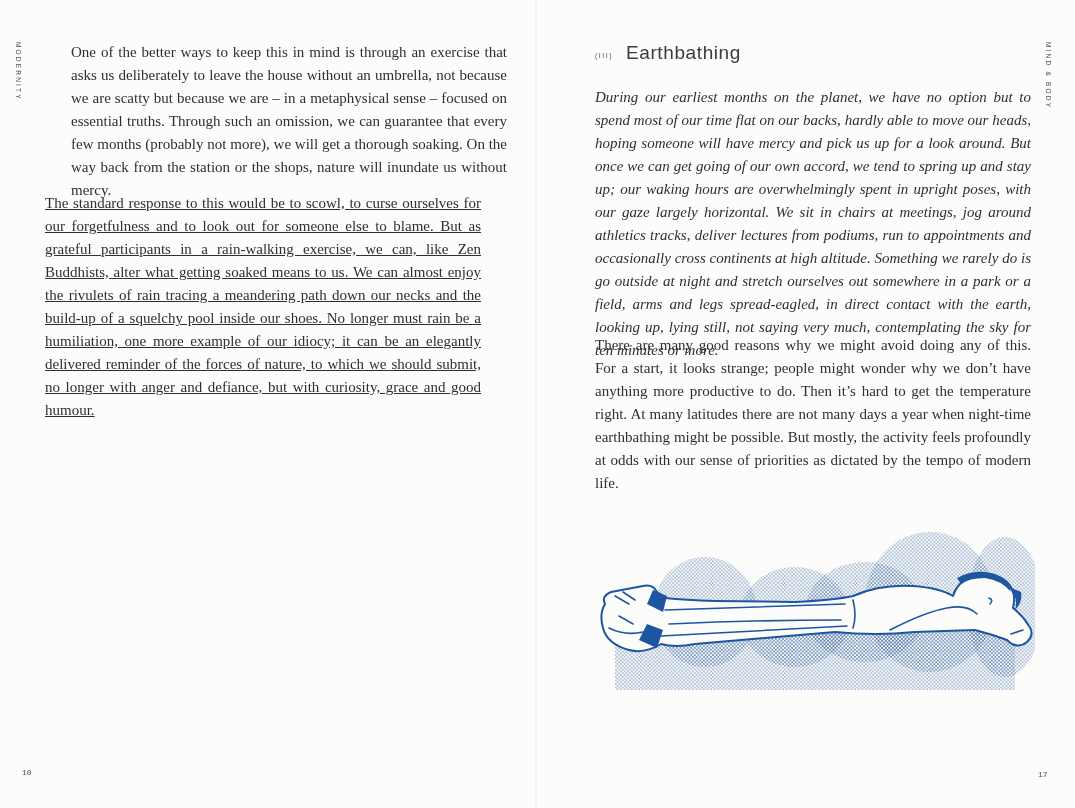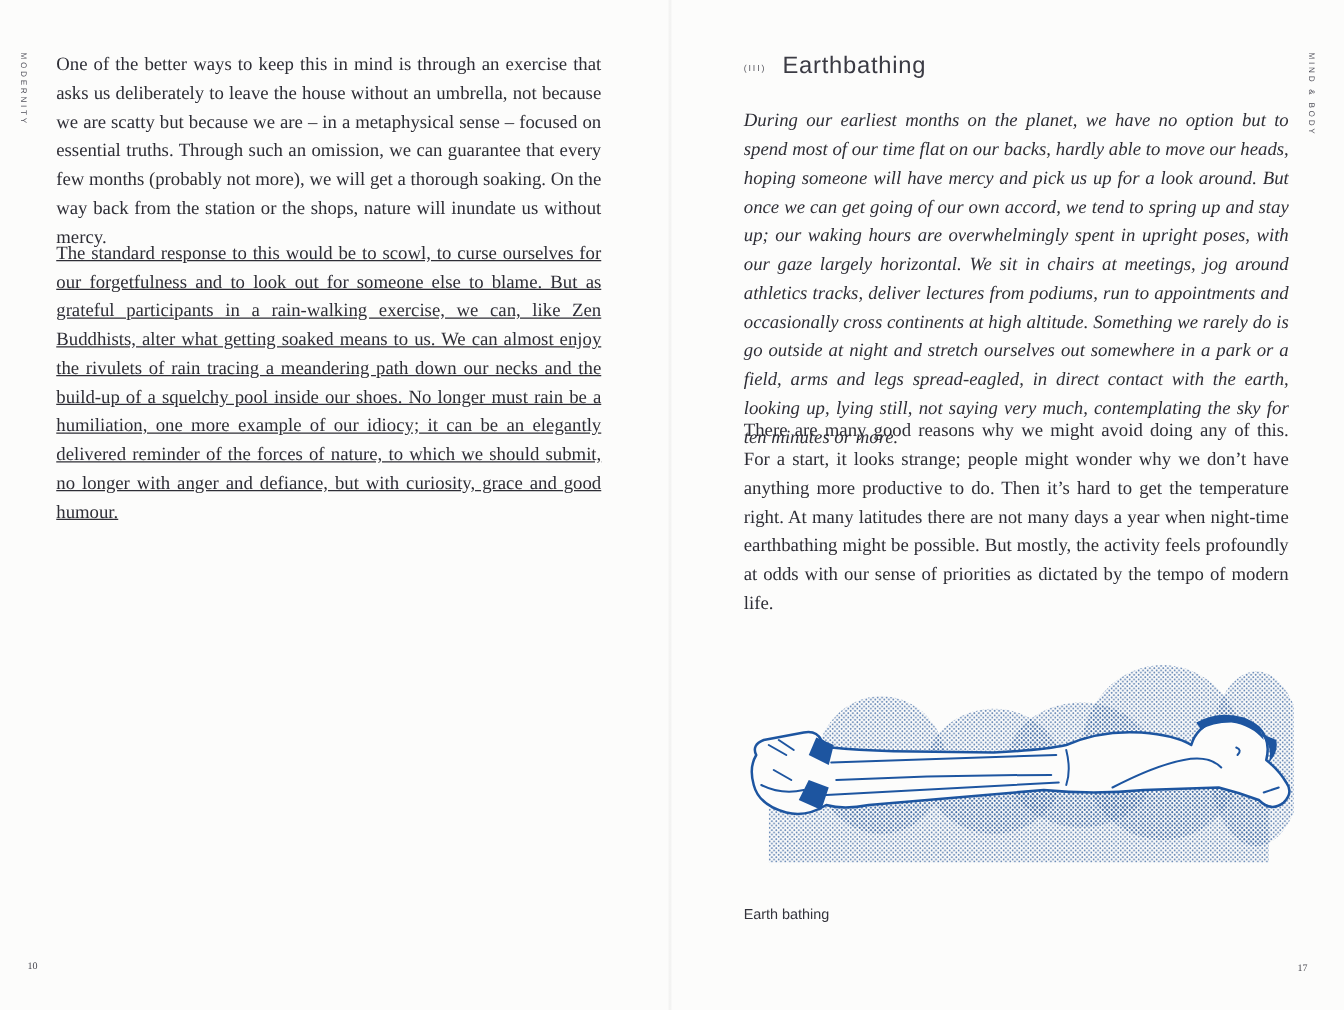--- a/index.html
+++ b/index.html
@@ -30,21 +30,21 @@
   .left-page{left:45px;width:436px;}
   .right-page{left:595px;width:440px;}
 
   .body-text{
     position:absolute;left:0;width:436px;margin:0;
     font-size:15px;line-height:23px;
     text-align:justify;
     color:#2e2e36;
     hyphens:none;
   }
-  .lp1{top:41px;}
+  .lp1{top:41px;margin-left:26px;}
   .lp2{top:192px;text-decoration:underline;}
   .rp1{top:86px;font-style:italic;}
   .rp2{top:334px;}
 
   .chapter-heading{
     position:absolute;left:0;top:42px;margin:0;
     display:flex;align-items:center;
     font-family:"Liberation Sans", sans-serif;
     font-weight:normal;
   }
@@ -59,21 +59,21 @@
   figure.fig{position:absolute;left:0;top:512px;margin:0;width:440px;}
   figure.fig svg{display:block;}
   figcaption{
     margin-top:22px;
     font-family:"Liberation Sans", sans-serif;
     font-size:11.5px;line-height:17px;color:#33333b;
   }
 
   .page-number{
     position:absolute;
-    font-family:Liberation Serif, serif;
+    font-family:Liberation Mono, monospace;
     font-size:8px;color:#4a4a52;
   }
   .pn-left{left:22px;top:768px;}
   .pn-right{left:1038px;top:770px;}
 </style>
 </head>
 <body>
 
 <div class="spread">
 
@@ -149,21 +149,20 @@
           <g fill="#1d55a0" stroke="none">
             <path d="M58 78 L72 84 L68 100 L52 92 Z"></path>
             <path d="M52 112 L68 118 L62 136 L44 128 Z"></path>
 
             <path d="M362 66 Q380 56 400 62 Q414 68 416 80 Q406 68 390 66 Q374 66 366 72 Z"></path>
             <path d="M412 74 Q424 84 420 98 Q428 90 426 80 Z"></path>
           </g>
         </g>
       </svg>
       <figcaption>
-        <div>Earth bathing</div>
       </figcaption>
     </figure>
 
   </section>
 
   <div class="page-number pn-left">10</div>
   <div class="page-number pn-right">17</div>
 
 </div>
 

